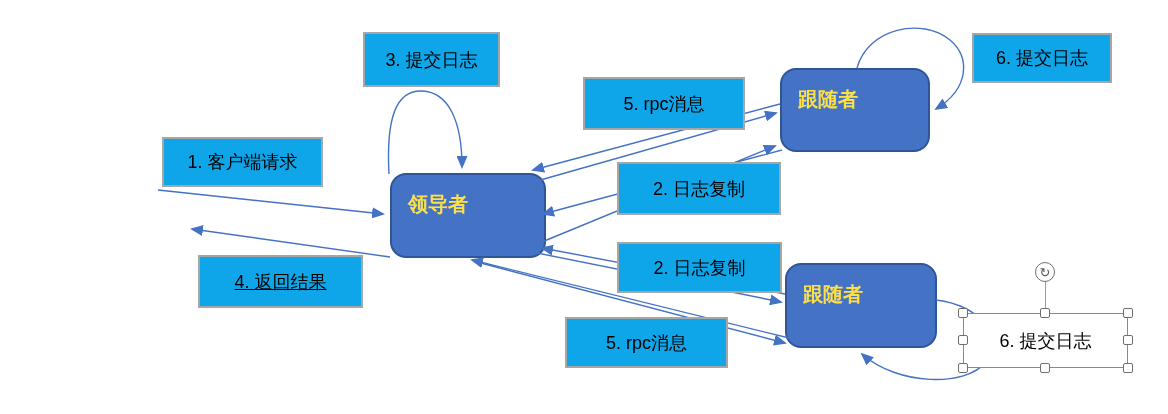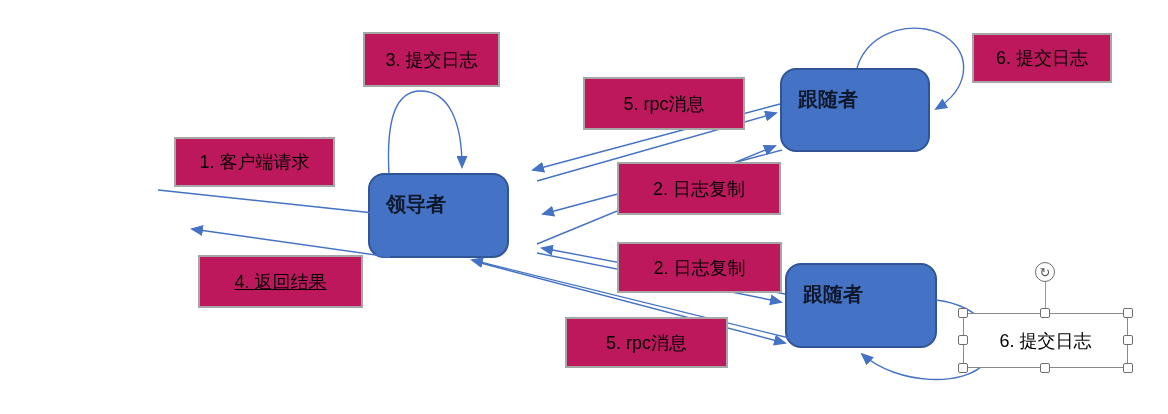--- a/index.html
+++ b/index.html
@@ -1,45 +1,45 @@
 <!DOCTYPE html>
 <html><head>
 <meta charset="utf-8">
 <style>
   html,body{margin:0;padding:0;background:#fff;}
   #canvas{position:relative;width:1168px;height:414px;background:#ffffff;overflow:hidden;
           font-family:"Liberation Sans",sans-serif;}
   .layer{position:absolute;left:0;top:0;width:1168px;height:414px;}
   svg.layer{pointer-events:none;}
   .node{position:absolute;background:#4472C4;border:2px solid #2F5597;box-sizing:border-box;
-        color:#0f172a;font-weight:bold;font-size:20px;z-index:1;}
+        color:#fde047;font-weight:bold;font-size:20px;z-index:1;}
   .node.rounded{border-radius:16px;}
   .node .ntext{position:absolute;left:16px;top:16px;white-space:nowrap;}
   .node.ellipse{border-radius:50%;display:flex;align-items:center;justify-content:center;}
   .node.ellipse .ntext{position:static;transform:translateY(-6px);}
-  .label-box{position:absolute;background:#be185d;border:2px solid #A6A6A6;box-sizing:border-box;
+  .label-box{position:absolute;background:#0ea5e9;border:2px solid #A6A6A6;box-sizing:border-box;
              display:flex;align-items:center;justify-content:center;font-size:18px;color:#000;
              white-space:nowrap;z-index:3;}
   .sel-box{position:absolute;background:#ffffff;border:1px solid #8a8a8a;box-sizing:border-box;
            display:flex;align-items:center;justify-content:center;font-size:18px;color:#000;
            white-space:nowrap;z-index:4;}
   .handle{position:absolute;width:10px;height:10px;background:#ffffff;border:1px solid #6e6e6e;
           box-sizing:border-box;border-radius:2px;z-index:5;}
   .rotate-stem{position:absolute;width:1px;background:#9a9a9a;z-index:4;}
   .rotate-circle{position:absolute;width:20px;height:20px;border-radius:50%;background:#ffffff;
                  border:1.5px solid #6e6e6e;box-sizing:border-box;display:flex;align-items:center;
                  justify-content:center;font-size:13px;line-height:1;color:#595959;z-index:5;}
 </style>
 </head>
 <body>
 
 <div id="canvas">
 
 
-  <div class="node rounded" style="left:368px;top:173px;width:141px;height:85px;">
+  <div class="node rounded" style="left:390px;top:173px;width:156px;height:85px;">
     <span class="ntext">领导者</span>
   </div>
 
   <div class="node rounded" style="left:780px;top:68px;width:150px;height:84px;">
     <span class="ntext">跟随者</span>
   </div>
 
   <div class="node rounded" style="left:785px;top:263px;width:152px;height:85px;">
     <span class="ntext">跟随者</span>
   </div>
@@ -60,21 +60,21 @@
       <path d="M782,150 L543,214" marker-end="url(#arrow)"></path>
       <path d="M537,253 L781,302" marker-end="url(#arrow)"></path>
       <path d="M785,294 L542,248" marker-end="url(#arrow)"></path>
       <path d="M789,338 L472,260" marker-end="url(#arrow)"></path>
       <path d="M477,262 L785,343" marker-end="url(#arrow)"></path>
       <path d="M857,68 C868,28 922,17 950,40 C970,57 970,88 936,109" marker-end="url(#arrow)"></path>
       <path d="M936,300 C982,306 1003,337 986,362 C966,387 898,386 862,354" marker-end="url(#arrow)"></path>
     </g>
   </svg>
 
-  <div class="label-box" style="left:162px;top:137px;width:161px;height:50px;margin-left:12px;">
+  <div class="label-box" style="left:162px;top:137px;width:161px;height:50px;">
     <span>1. 客户端请求</span>
   </div>
 
   <div class="label-box" style="left:363px;top:32px;width:137px;height:55px;">
     <span>3. 提交日志</span>
   </div>
 
   <div class="label-box" style="left:583px;top:77px;width:162px;height:53px;">
     <span>5. rpc消息</span>
   </div>

